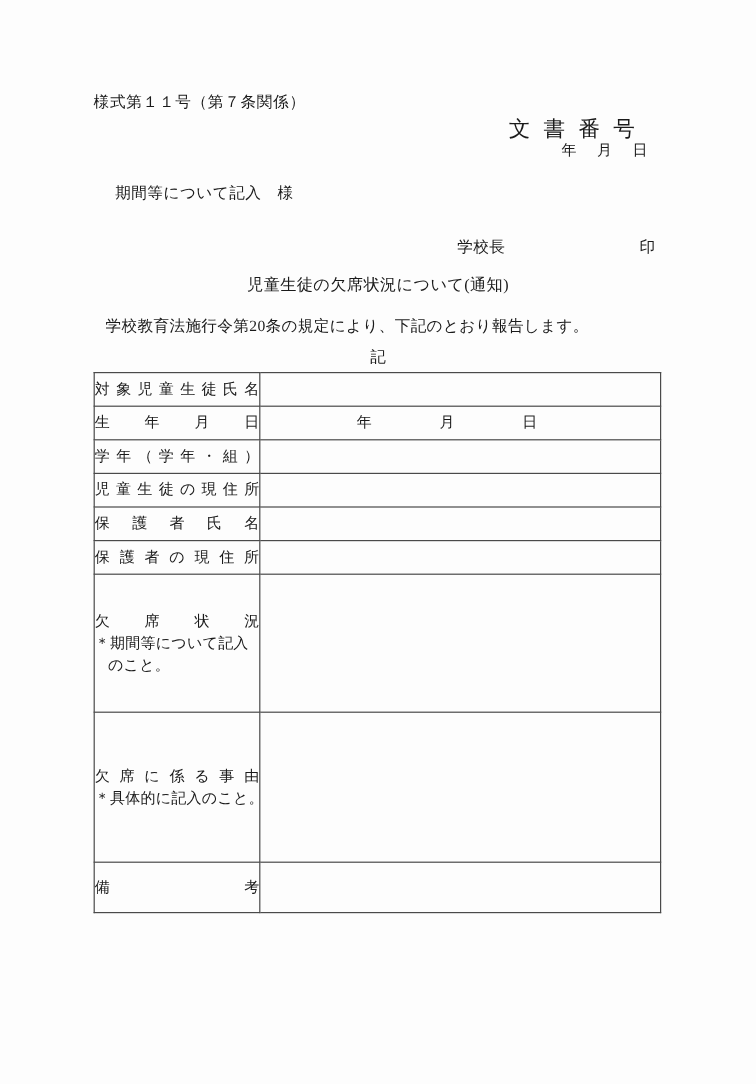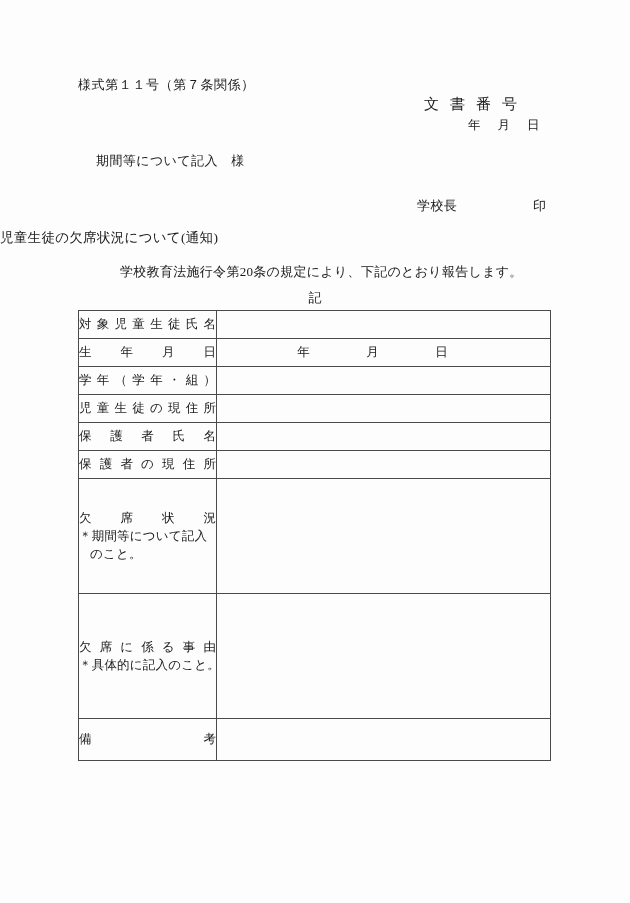--- a/index.html
+++ b/index.html
@@ -27,21 +27,21 @@
   .abs { position: absolute; white-space: pre; }
 
   .form-no {
     left: 78px;  top: 76px;
     font-size: 13px;
     letter-spacing: 0.6px;
   }
 
   .doc-number {
     left: 424px; top: 95px;
-    font-size: 15px;
+    font-size: 18px;
     letter-spacing: 11px;
   }
   .doc-date {
     left: 447px; top: 117px;
     font-size: 12.5px;
     letter-spacing: 17px;
     margin-left: 21px;
   }
 
   .addressee {
@@ -52,39 +52,38 @@
 
   .school-line {
     left: 355px; top: 177px;
     font-size: 13px;
     letter-spacing: 0.4px;
   }
   .principal-line {
     left: 381px; top: 197px;
     font-size: 13px;
     letter-spacing: 0.4px;
-    margin-left: 36px;
   }
   .seal-mark {
     left: 533px; top: 197px;
     font-size: 13px;
   }
 
   .doc-title {
     left: 0; top: 229px;
     width: 630px;
+    text-align: center;
     font-size: 13.5px;
     letter-spacing: 0.3px;
   }
 
   .body-text {
     left: 88px; top: 263px;
     font-size: 13px;
     letter-spacing: 0.3px;
-    margin-left: 32px;
   }
 
   .ki-mark {
     left: 0; top: 289px;
     width: 630px;
     text-align: center;
     font-size: 13px;
   }
 
   

